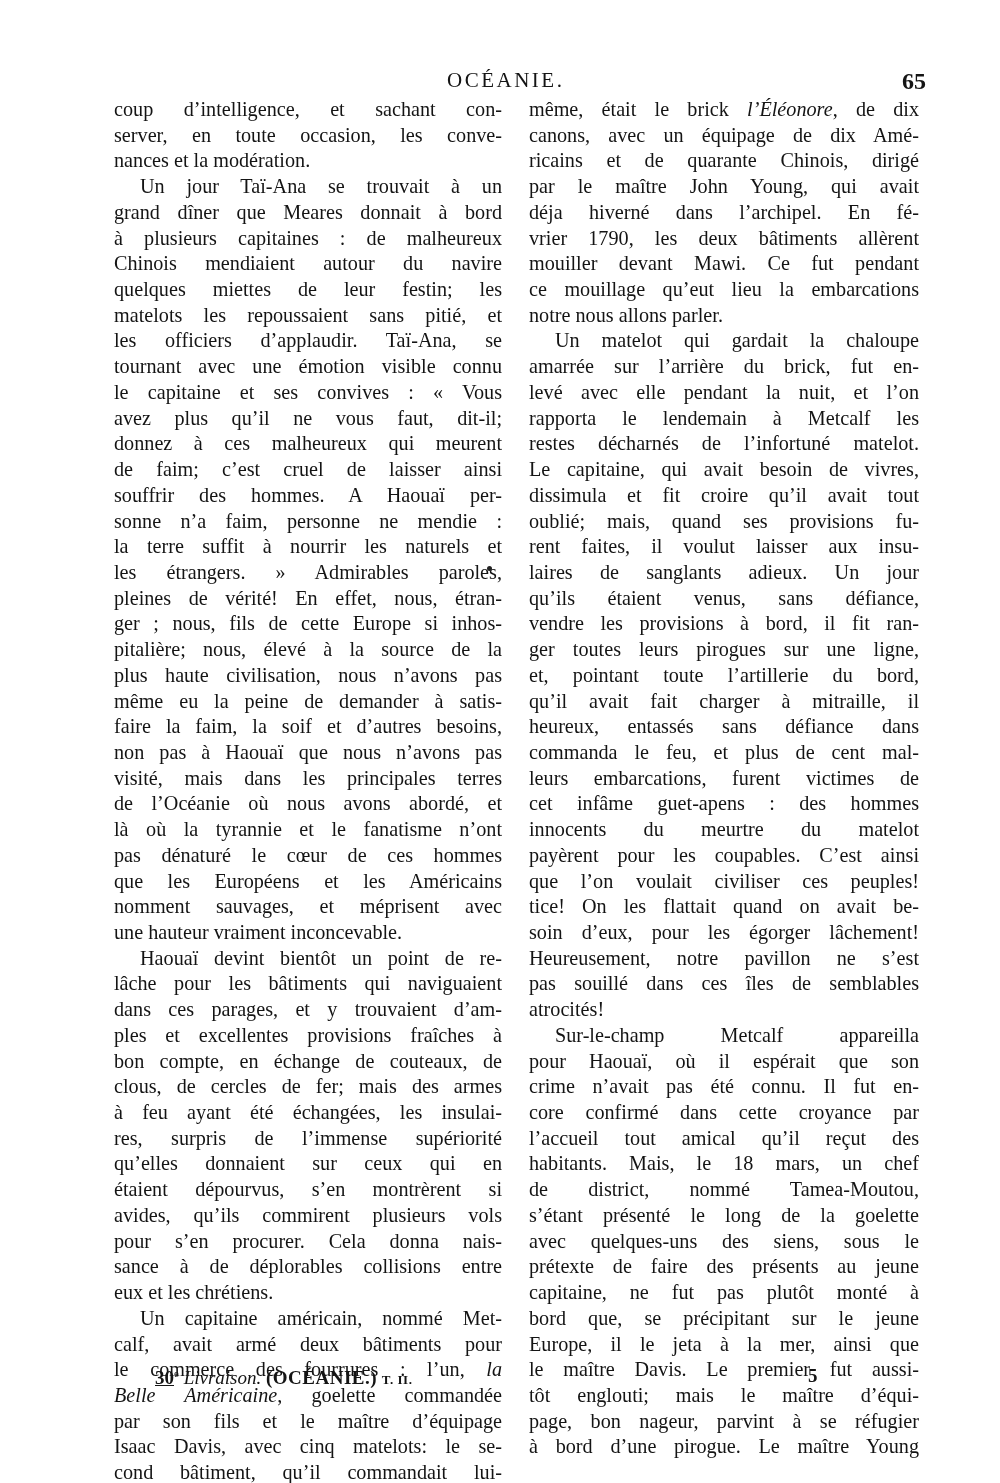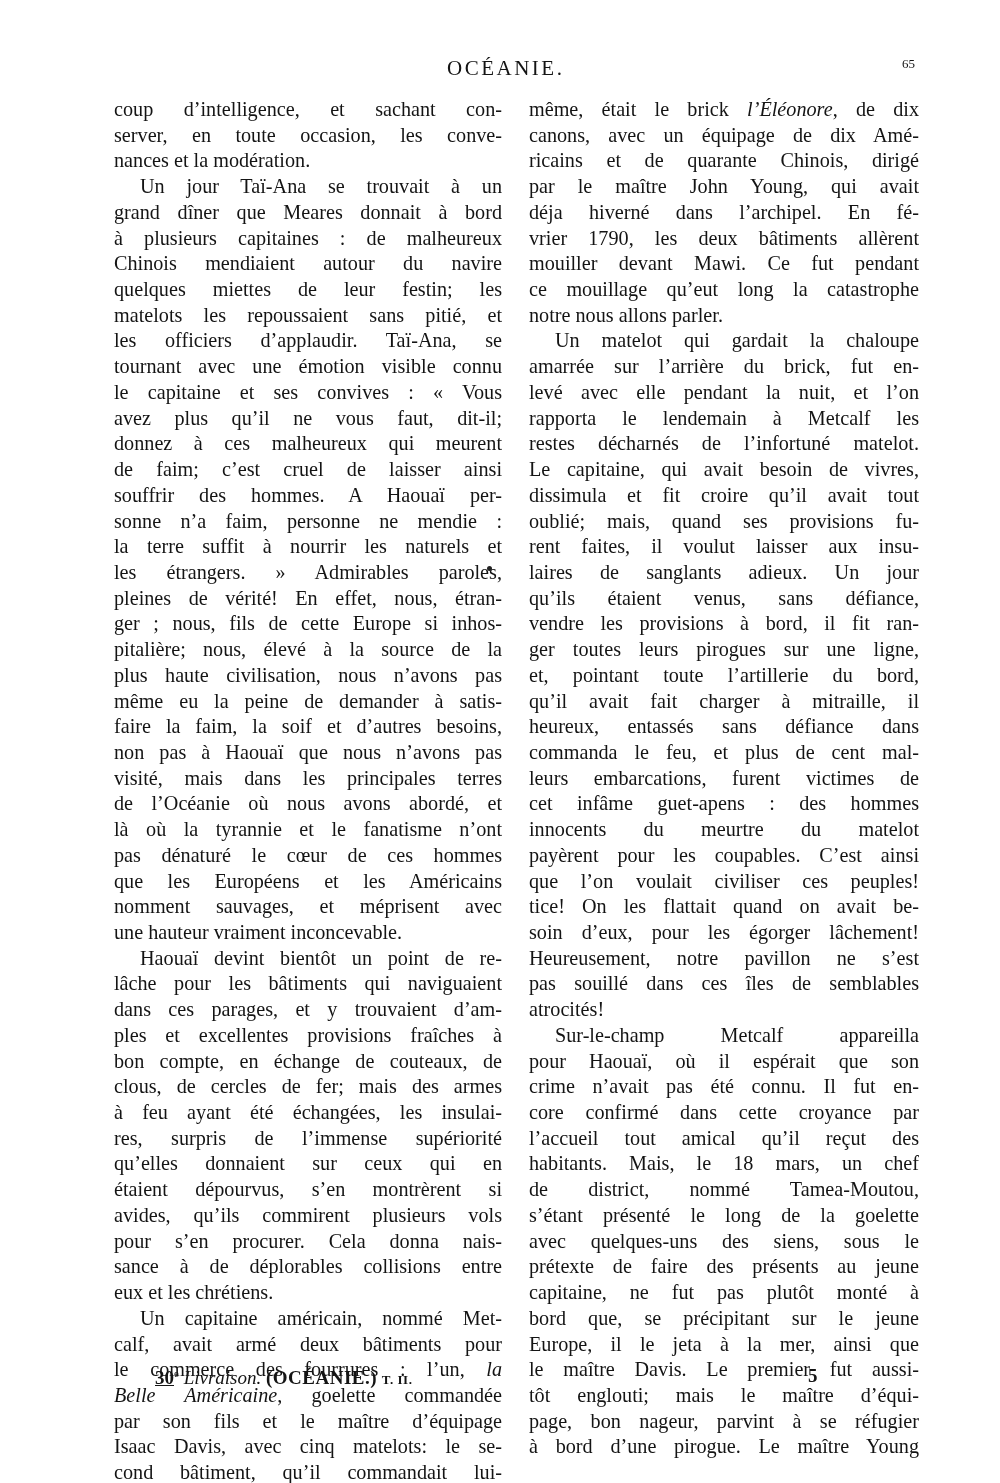--- a/index.html
+++ b/index.html
@@ -1,20 +1,20 @@
 <!DOCTYPE html>
 <html><head>
 <meta charset="utf-8">
 <style>
   html, body { margin:0; padding:0; background:#ffffff; }
   body { width:1000px; height:1483px; position:relative; overflow:hidden;
          font-family:"Liberation Serif","DejaVu Serif",serif; color:#141414; }
-  .header { position:absolute; top:56px; left:0; width:1000px; height:30px; }
+  .header { position:absolute; top:68px; left:0; width:1000px; height:30px; }
   .running-title { position:absolute; left:447px; top:0; font-size:21px; letter-spacing:2.5px; font-weight:normal; }
-  .page-number { position:absolute; left:902px; top:0; font-size:13px; font-weight:normal; }
+  .page-number { position:absolute; left:902px; top:0; font-size:24px; font-weight:bold; }
   .column { position:absolute; top:97px; }
   .col-left { left:114px; width:388px; }
   .col-right { left:529px; width:390px; }
   .line { height:25.72px; line-height:25.72px; font-size:20.2px; white-space:nowrap;
           text-align:justify; text-align-last:justify; overflow:visible; }
   .line.last { text-align-last:left; }
   .line.indent { padding-left:26px; }
   .it { font-style:italic; }
   .footer-sig { position:absolute; top:1367px; left:155px; font-size:19px; white-space:nowrap; }
   .footer-sig .num { font-weight:bold;text-decoration:underline; }
@@ -88,21 +88,21 @@
     <div class="line"><span>cond bâtiment, qu’il commandait lui-</span></div>
   </div>
 <div class="column col-right" id="col-right">
     <div class="line"><span>même, était le brick </span><span class="it">l’Éléonore</span><span>, de dix</span></div>
     <div class="line"><span>canons, avec un équipage de dix Amé-</span></div>
     <div class="line"><span>ricains et de quarante Chinois, dirigé</span></div>
     <div class="line"><span>par le maître John Young, qui avait</span></div>
     <div class="line"><span>déja hiverné dans l’archipel. En fé-</span></div>
     <div class="line"><span>vrier 1790, les deux bâtiments allèrent</span></div>
     <div class="line"><span>mouiller devant Mawi. Ce fut pendant</span></div>
-    <div class="line"><span>ce mouillage qu’eut long la catastrophe</span></div>
+    <div class="line"><span>ce mouillage qu’eut lieu la embarcations</span></div>
     <div class="line last"><span>notre nous allons parler.</span></div>
     <div class="line indent"><span>Un matelot qui gardait la chaloupe</span></div>
     <div class="line"><span>amarrée sur l’arrière du brick, fut en-</span></div>
     <div class="line"><span>levé avec elle pendant la nuit, et l’on</span></div>
     <div class="line"><span>rapporta le lendemain à Metcalf les</span></div>
     <div class="line"><span>restes décharnés de l’infortuné matelot.</span></div>
     <div class="line"><span>Le capitaine, qui avait besoin de vivres,</span></div>
     <div class="line"><span>dissimula et fit croire qu’il avait tout</span></div>
     <div class="line"><span>oublié; mais, quand ses provisions fu-</span></div>
     <div class="line"><span>rent faites, il voulut laisser aux insu-</span></div>

